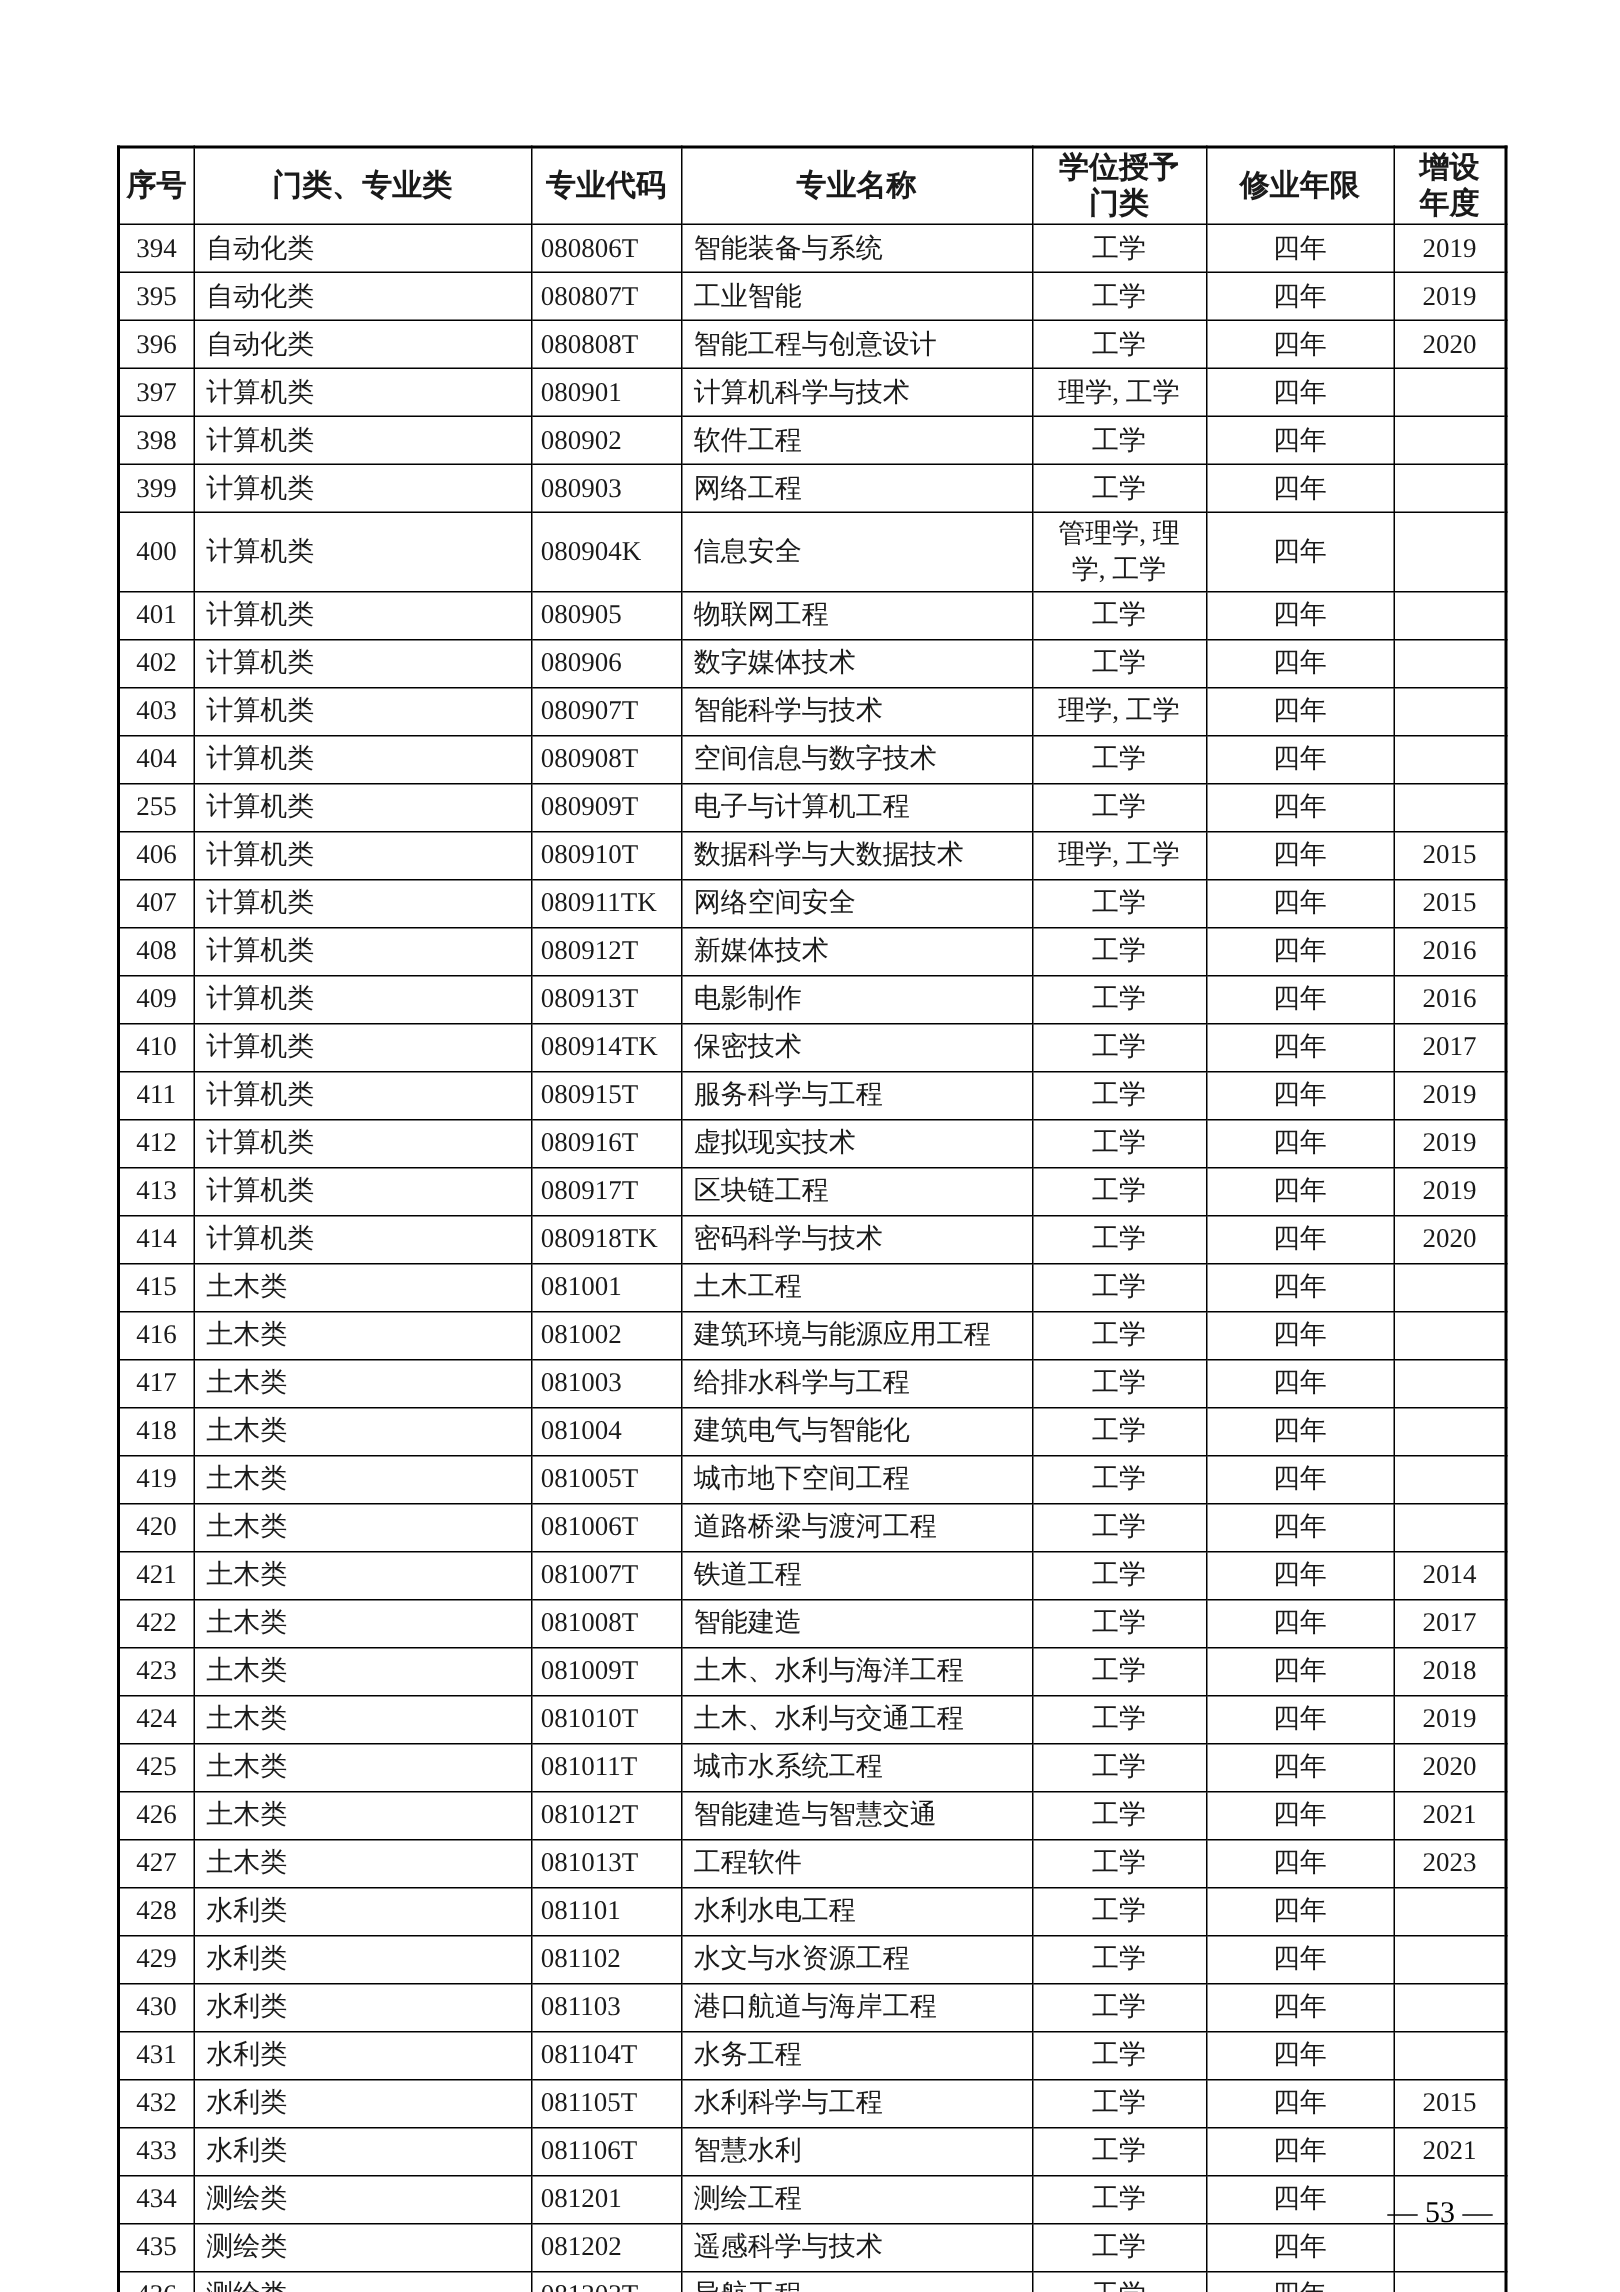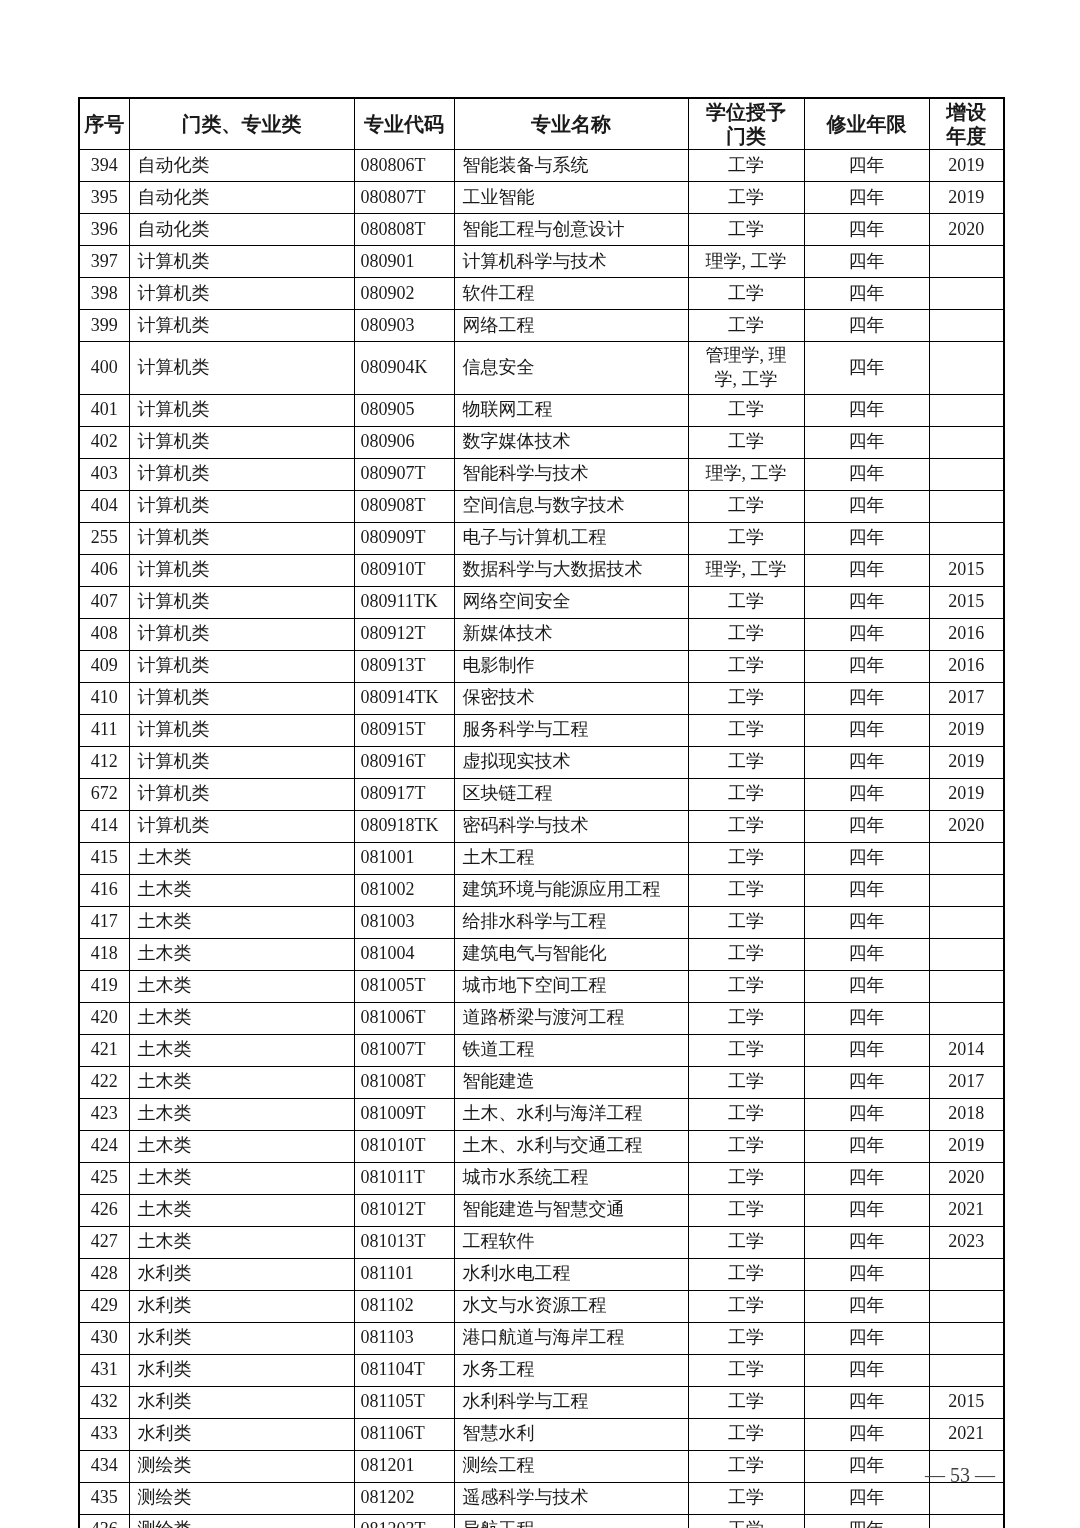--- a/index.html
+++ b/index.html
@@ -50,21 +50,21 @@
   td.c-degree { text-align: center; padding: 2px 10px; font-family: Liberation Serif, serif; }
   td.c-years  { text-align: center; }
   td.c-year   { text-align: center; }
   .page-number {
     position: absolute;
     top: 1464px;
     left: 880px;
     width: 160px;
     text-align: center;
     font-size: 20px;
-    color: #404040;
+    color: #000000;
   }
 </style>
 </head>
 <body>
 
 <table class="doc-table">
   <colgroup>
     <col style="width:50px">
     <col style="width:225px">
     <col style="width:100px">
@@ -252,21 +252,21 @@
       <tr>
     <td class="c-seq">412</td>
     <td class="c-cat">计算机类</td>
     <td class="c-code">080916T</td>
     <td class="c-name">虚拟现实技术</td>
     <td class="c-degree">工学</td>
     <td class="c-years">四年</td>
     <td class="c-year">2019</td>
   </tr>
       <tr>
-    <td class="c-seq">672</td>
+    <td class="c-seq">413</td>
     <td class="c-cat">计算机类</td>
     <td class="c-code">080917T</td>
     <td class="c-name">区块链工程</td>
     <td class="c-degree">工学</td>
     <td class="c-years">四年</td>
     <td class="c-year">2019</td>
   </tr>
       <tr>
     <td class="c-seq">414</td>
     <td class="c-cat">计算机类</td>

